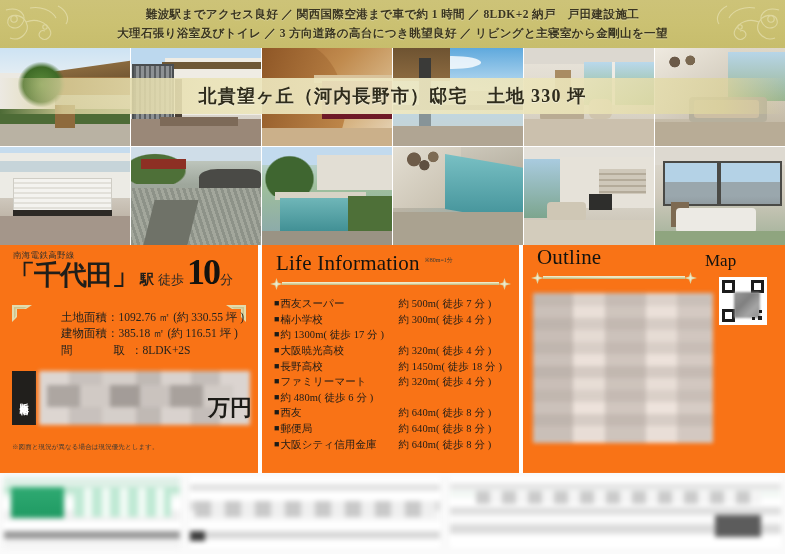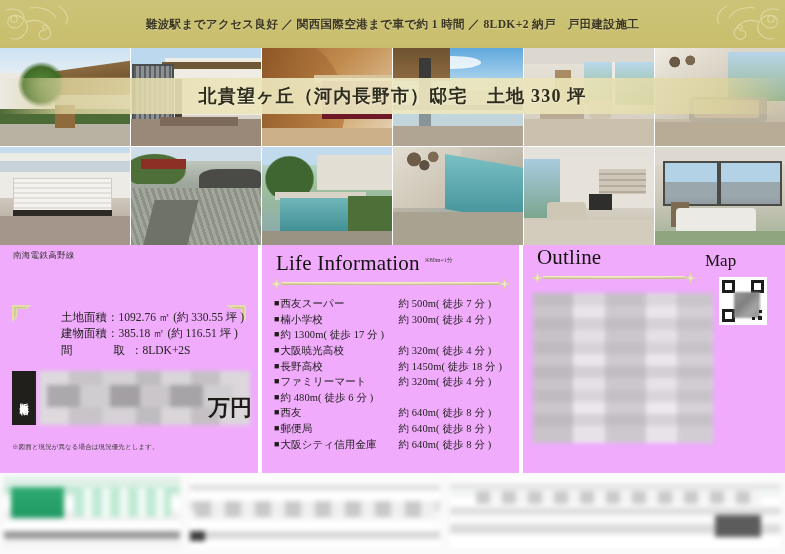--- a/index.html
+++ b/index.html
@@ -182,21 +182,21 @@
   .sash-txt {
     color:#2f2c1c; font-size:18px; font-weight:700;
     letter-spacing:1.2px; white-space:nowrap;
     text-shadow:0 1px 1px rgba(255,255,255,.5);
   }
 
   
   .main {
     position:relative;
     width:785px; height:228px;
-    background:#f0abfc;
+    background:#f97316;
     display:flex;
   }
   .col { position:relative; height:228px; }
   .col-left  { width:258px; }
   .col-mid   { width:265px; border-left:4px solid #fff; border-right:4px solid #fff; }
   .col-right { width:258px; }
 
   
   .line-name {
     position:absolute; left:13px; top:5px;
@@ -373,20 +373,21 @@
       <path d="M6 10 C20 6, 28 16, 22 24 C17 31, 6 28, 8 20 C10 13, 22 14, 26 22 C31 32, 20 42, 10 38"></path>
       <path d="M26 22 C36 18, 46 22, 50 30 C53 36, 46 42, 41 38 C37 35, 40 29, 45 31"></path>
       <path d="M30 8 C40 6, 52 10, 56 18"></path>
       <circle cx="14" cy="19" r="3.2"></circle>
       <circle cx="45" cy="27" r="2.2"></circle>
       <path d="M58 6 C66 10, 70 18, 66 24"></path>
     </g>
   </svg>
   <div class="header-text">
     <div>難波駅までアクセス良好 ／ 関西国際空港まで車で約 1 時間 ／ 8LDK+2 納戸　戸田建設施工</div>
+    <div>大理石張り浴室及びトイレ ／ 3 方向道路の高台につき眺望良好 ／ リビングと主寝室から金剛山を一望</div>
   </div>
   <svg class="header-orn right" viewBox="0 0 78 48">
     <g fill="none" stroke="#f2eecd" stroke-width="1.1" opacity="0.9">
       <path d="M6 10 C20 6, 28 16, 22 24 C17 31, 6 28, 8 20 C10 13, 22 14, 26 22 C31 32, 20 42, 10 38"></path>
       <path d="M26 22 C36 18, 46 22, 50 30 C53 36, 46 42, 41 38 C37 35, 40 29, 45 31"></path>
       <path d="M30 8 C40 6, 52 10, 56 18"></path>
       <circle cx="14" cy="19" r="3.2"></circle>
       <circle cx="45" cy="27" r="2.2"></circle>
       <path d="M58 6 C66 10, 70 18, 66 24"></path>
     </g>
@@ -501,20 +502,27 @@
 <div class="sash">
   <span class="sash-txt">北貴望ヶ丘（河内長野市）邸宅　土地 330 坪</span>
 </div>
 
 <div class="main">
 
   <div class="col col-left">
 
     <div class="line-name">南海電鉄高野線</div>
 
+    <div class="station-row">
+      <span class="st-name">「千代田」</span>
+      <span class="st-suffix">駅</span>
+      <span class="st-walk">徒歩</span>
+      <span class="st-num">10</span>
+      <span class="st-min">分</span>
+    </div>
 
     <div class="spec-box">
       <svg class="corner tl" viewBox="0 0 20 17">
         <path d="M0 0 L20 0 L14 4 L5 4 L5 12 L0 17 Z" fill="#e3dcae"></path>
         <path d="M2 2 L15 2 L12 3.4 L3.6 3.4 L3.6 11 L2 13.6 Z" fill="#cfc58d"></path>
       </svg>
       <svg class="corner tr" viewBox="0 0 20 17">
         <path d="M0 0 L20 0 L14 4 L5 4 L5 12 L0 17 Z" fill="#e3dcae"></path>
         <path d="M2 2 L15 2 L12 3.4 L3.6 3.4 L3.6 11 L2 13.6 Z" fill="#cfc58d"></path>
       </svg>

